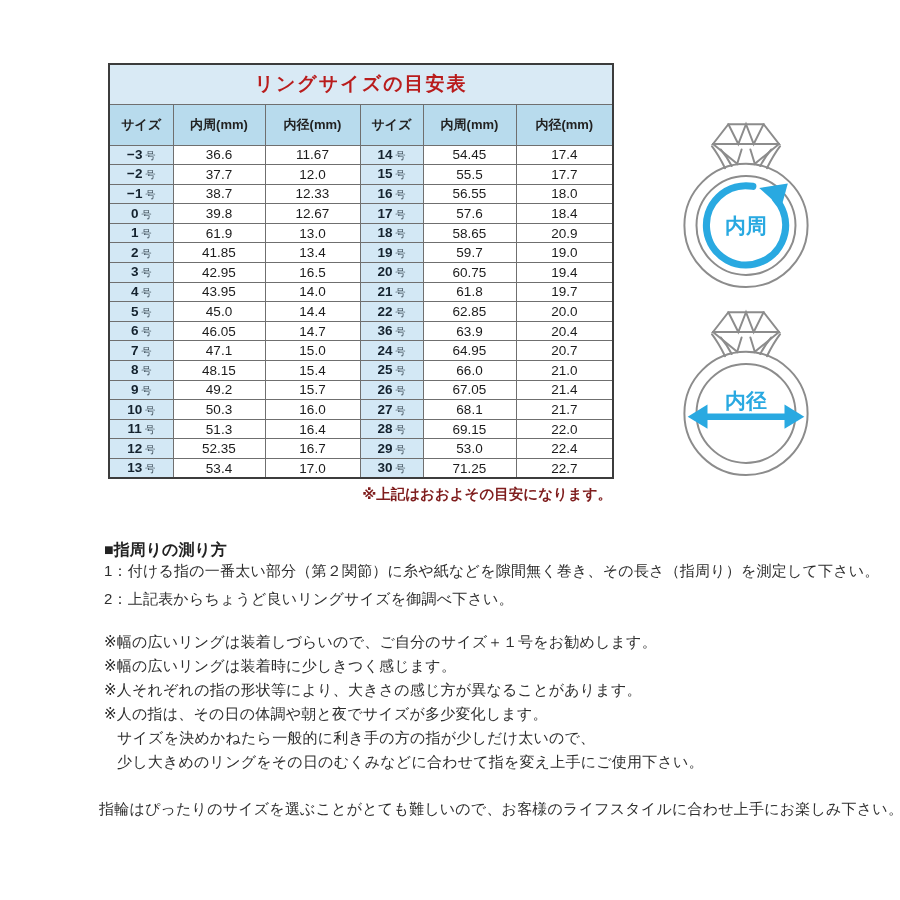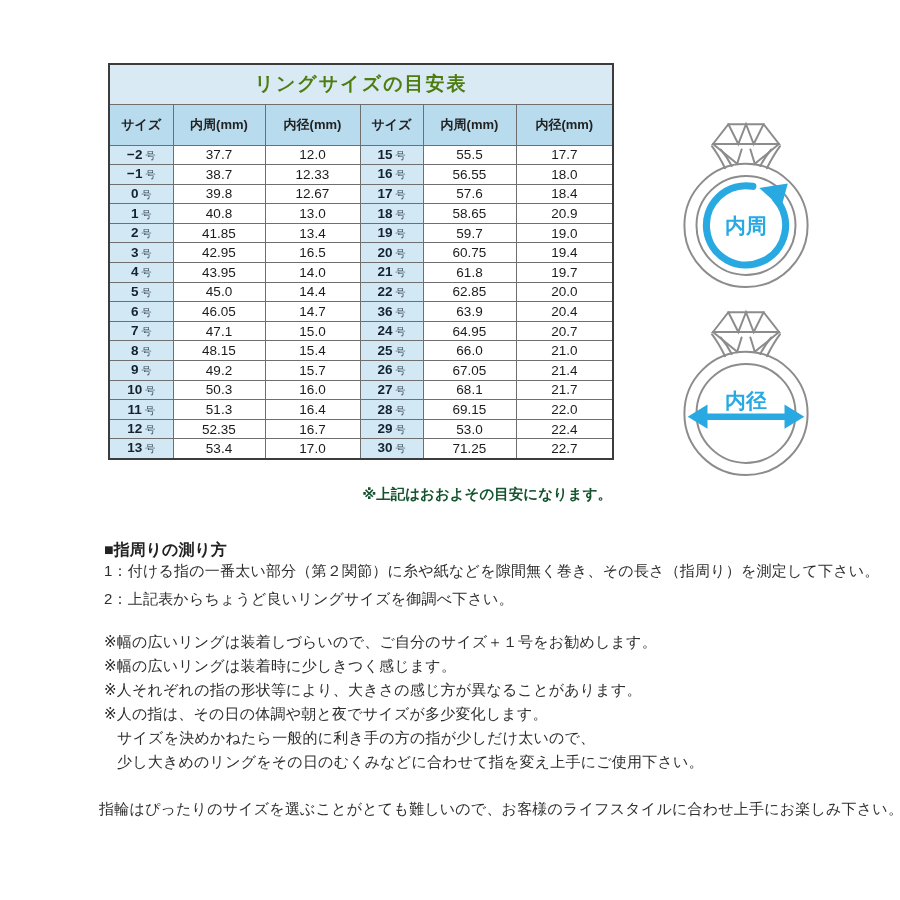--- a/index.html
+++ b/index.html
@@ -3,26 +3,26 @@
 <meta charset="utf-8">
 <style>
   * { margin:0; padding:0; box-sizing:border-box; }
   html,body { width:900px; height:900px; background:#ffffff; overflow:hidden; }
   body { font-family:"Liberation Sans","DejaVu Sans",sans-serif; color:#333; position:relative; }
 
   
   .size-table-wrap { position:absolute; left:108px; top:63px; }
   table.size-table { border-collapse:collapse; width:504px; border:2px solid #3c3c3c; table-layout:fixed; }
   table.size-table th, table.size-table td { border:1px solid #6f6f6f; text-align:center; vertical-align:middle; }
-  th.tbl-title { background:#d9eaf5; height:40px; font-size:19px; font-weight:bold; color:#4d7c0f; letter-spacing:2px; border-bottom:2px solid #3c3c3c; }
+  th.tbl-title { background:#d9eaf5; height:40px; font-size:19px; font-weight:bold; color:#b91c1c; letter-spacing:2px; border-bottom:2px solid #3c3c3c; }
   tr.head-row th { background:#b8dbed; height:41px; font-size:13px; font-weight:bold; color:#222; }
   td { height:19.6px; font-size:13.5px; color:#1b1b1b; background:#fff; }
   td.size-cell { background:#d3e8f5; font-weight:bold; color:#14222e; }
   td.size-cell .gou { font-size:10px; font-weight:normal; margin-left:3px; color:#33424e; }
-  .table-note { position:absolute; top:485px; right:288px; font-size:14.5px; font-weight:bold; color:#14532d; }
+  .table-note { position:absolute; top:485px; right:288px; font-size:14.5px; font-weight:bold; color:#7f1d1d; }
 
   
   .ring-fig { position:absolute; width:176px; height:182px; }
   .ring-fig.circ { left:658px; top:119px; }
   .ring-fig.diam { left:658px; top:307px;text-align:right; }
   .ring-fig svg { width:176px; height:182px; }
 
   
   .txt { position:absolute; font-size:15px; color:#2e2e2e; white-space:nowrap; letter-spacing:.2px; }
   .txt-heading { position:absolute; left:104px; top:540px; font-size:16px; font-weight:bold; color:#222; }
@@ -48,20 +48,28 @@
         <th>サイズ</th>
         <th>内周(mm)</th>
         <th>内径(mm)</th>
         <th>サイズ</th>
         <th>内周(mm)</th>
         <th>内径(mm)</th>
       </tr>
     </thead>
     <tbody>
         <tr>
+          <td class="size-cell"><span>−3</span><span class="gou">号</span></td>
+          <td>36.6</td>
+          <td>11.67</td>
+          <td class="size-cell"><span>14</span><span class="gou">号</span></td>
+          <td>54.45</td>
+          <td>17.4</td>
+        </tr>
+        <tr>
           <td class="size-cell"><span>−2</span><span class="gou">号</span></td>
           <td>37.7</td>
           <td>12.0</td>
           <td class="size-cell"><span>15</span><span class="gou">号</span></td>
           <td>55.5</td>
           <td>17.7</td>
         </tr>
         <tr>
           <td class="size-cell"><span>−1</span><span class="gou">号</span></td>
           <td>38.7</td>
@@ -73,21 +81,21 @@
         <tr>
           <td class="size-cell"><span>0</span><span class="gou">号</span></td>
           <td>39.8</td>
           <td>12.67</td>
           <td class="size-cell"><span>17</span><span class="gou">号</span></td>
           <td>57.6</td>
           <td>18.4</td>
         </tr>
         <tr>
           <td class="size-cell"><span>1</span><span class="gou">号</span></td>
-          <td>40.8</td>
+          <td>61.9</td>
           <td>13.0</td>
           <td class="size-cell"><span>18</span><span class="gou">号</span></td>
           <td>58.65</td>
           <td>20.9</td>
         </tr>
         <tr>
           <td class="size-cell"><span>2</span><span class="gou">号</span></td>
           <td>41.85</td>
           <td>13.4</td>
           <td class="size-cell"><span>19</span><span class="gou">号</span></td>

